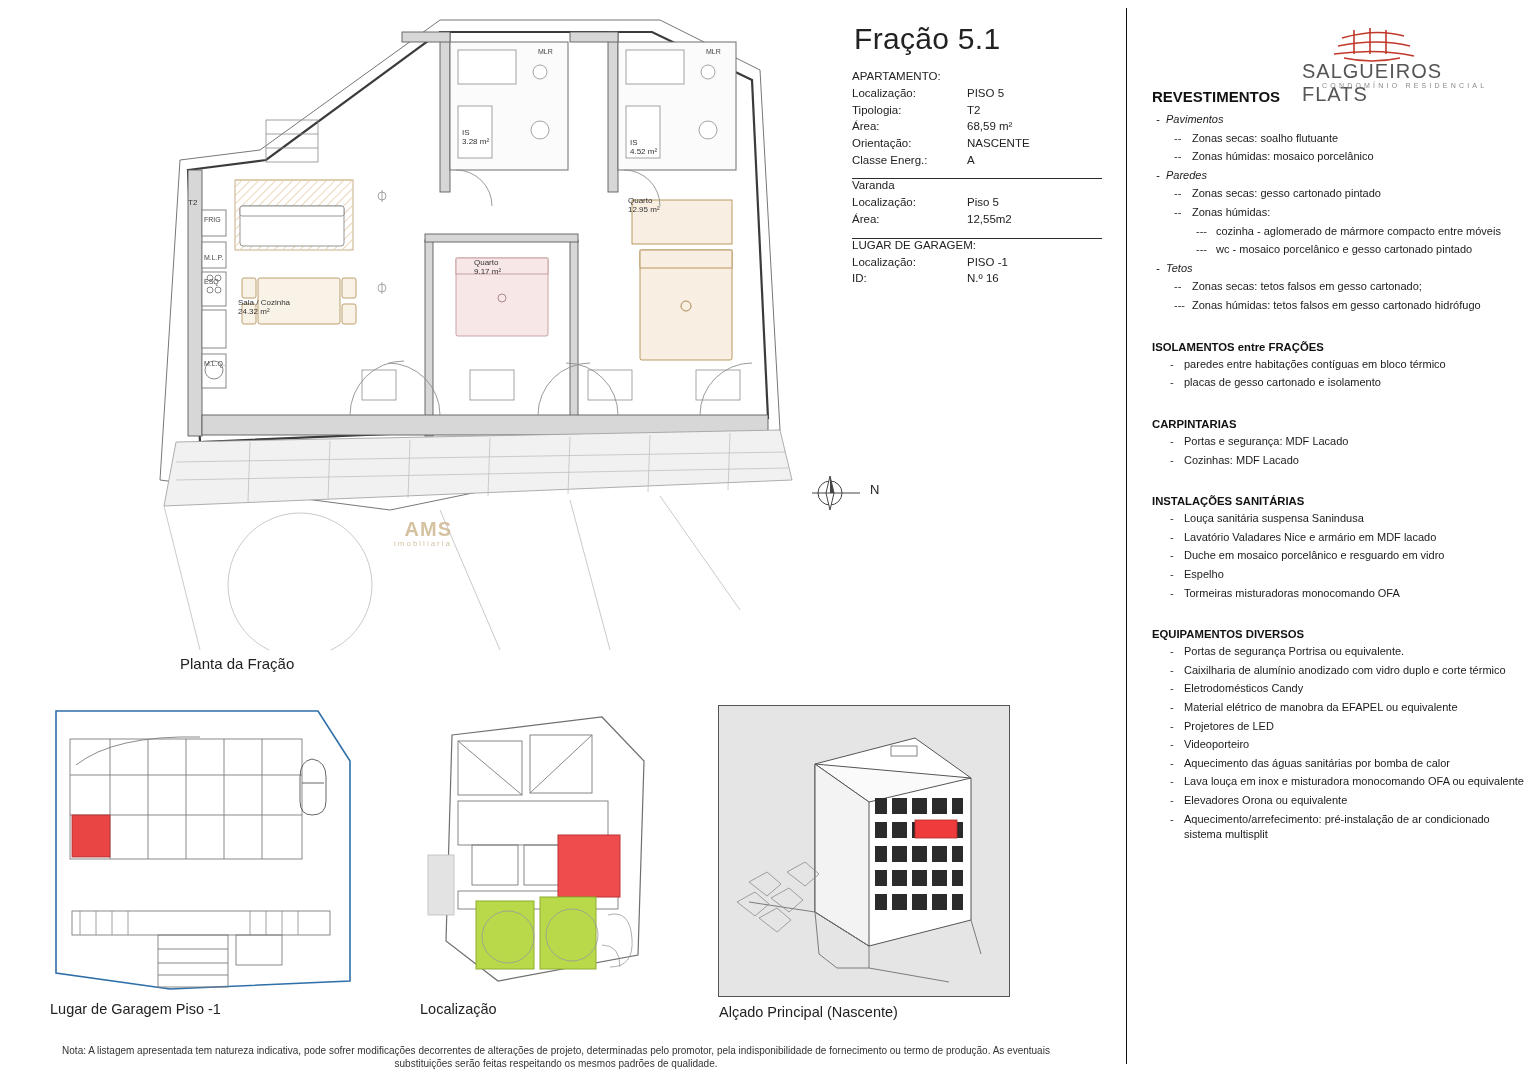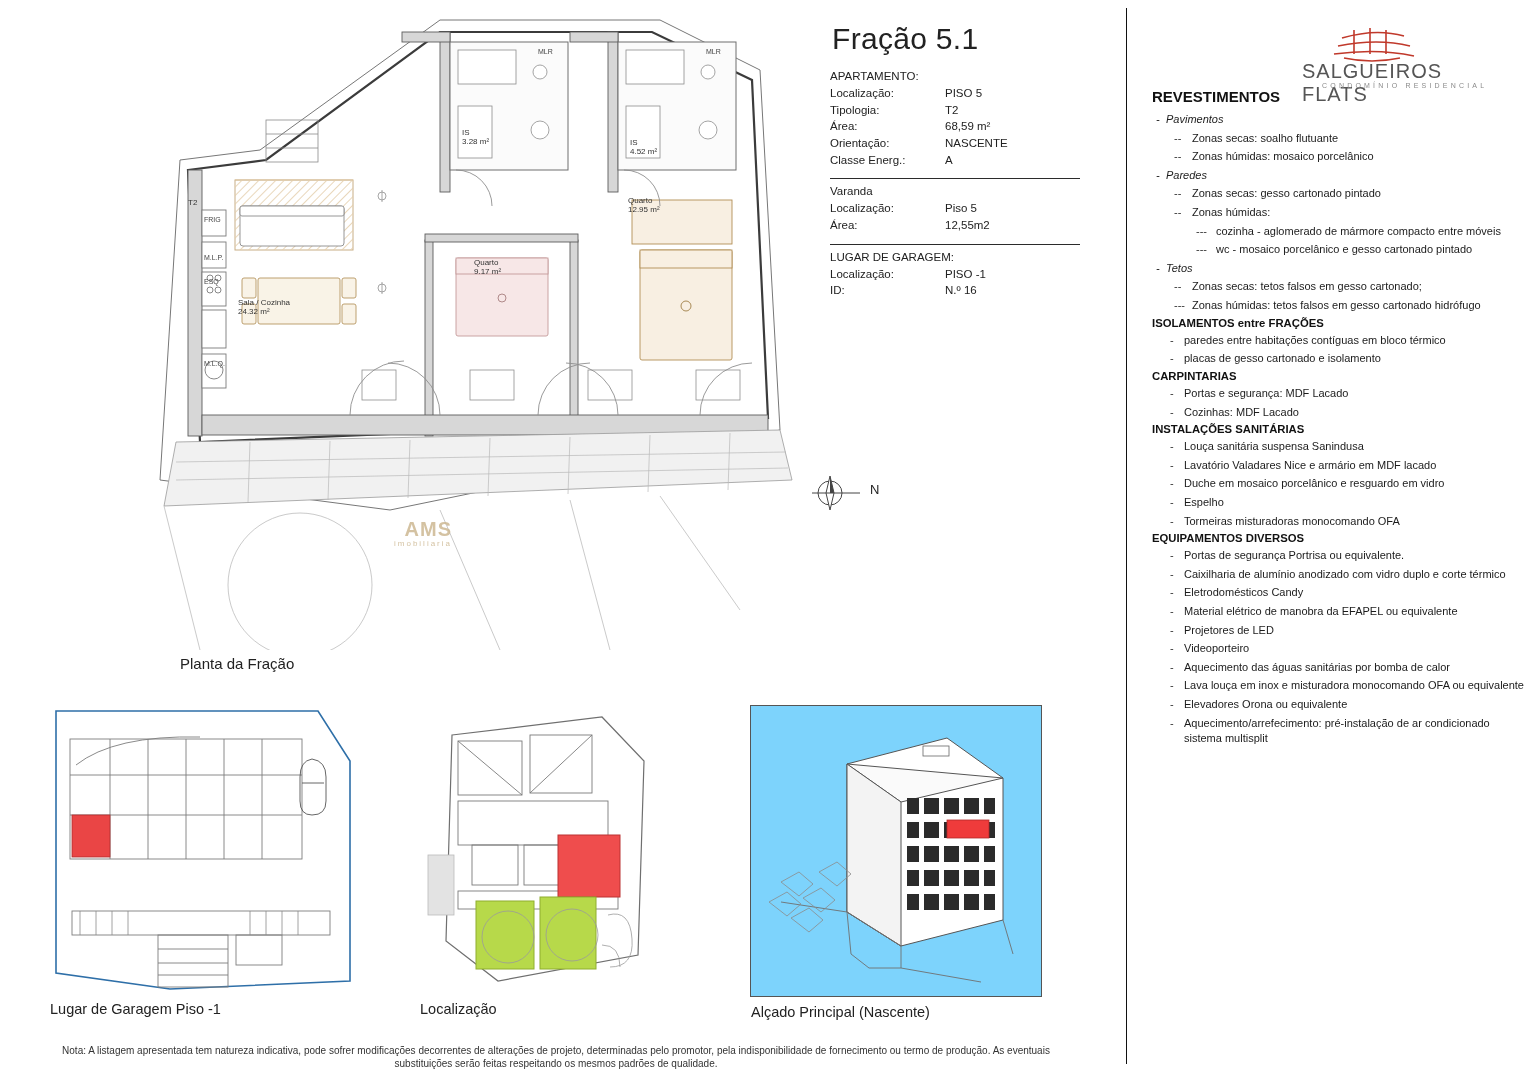--- a/index.html
+++ b/index.html
@@ -16,56 +16,56 @@
   
   .plan-wrap{position:absolute;left:0;top:0;width:1126px;height:1080px;}
 
   .plan-canvas{position:absolute;left:140px;top:10px;width:700px;height:640px;}
   .txt{position:absolute;font-size:8px;color:#333;line-height:1.15;white-space:pre;}
   .txt7{position:absolute;font-size:7px;color:#444;line-height:1.15;white-space:pre;}
 
   .plan-caption{position:absolute;left:180px;top:655px;font-size:15px;color:#222;}
 
   
-  .titleblock{position:absolute;left:830px;top:22px;width:250px;}
+  .titleblock{position:absolute;left:852px;top:22px;width:250px;}
   .frac-title{font-size:30px;font-weight:400;color:#222;letter-spacing:.3px;margin:0 0 14px 2px;}
-  .tb-section{border-bottom:1px solid #2b2b2b;padding:0 0 10px 0;margin-bottom:6px;}
+  .tb-section{border-bottom:1px solid #2b2b2b;padding:0 0 10px 0;margin-bottom:0;}
   .tb-section.last{border-bottom:none;}
   .tb-head{font-size:11.5px;color:#222;margin:0 0 3px 0;}
   .tb-row{display:flex;font-size:11.5px;color:#222;line-height:1.45;}
   .tb-row .k{width:115px;}
   .tb-row .v{flex:1;}
 
   
   .compass{position:absolute;left:808px;top:470px;width:80px;height:46px;}
   .compass svg{display:block;}
   .compass .n{position:absolute;left:62px;top:12px;font-size:13px;color:#222;}
 
   
   .wm{position:absolute;left:394px;top:518px;color:#cdb892;font-size:20px;font-weight:bold;opacity:.85;letter-spacing:1px;text-align:right;}
   .wm small{display:block;font-size:8px;font-weight:normal;letter-spacing:2px;margin-top:-2px;}
 
   
   .panel-cap{position:absolute;font-size:14.5px;color:#222;}
 
   .garage{position:absolute;left:50px;top:705px;width:305px;height:290px;}
   .loc{position:absolute;left:412px;top:705px;width:285px;height:290px;}
-  .alc{position:absolute;left:750px;top:705px;width:290px;height:290px;border:1px solid #555;background:#7dd3fc;}
+  .alc{position:absolute;left:718px;top:705px;width:290px;height:290px;border:1px solid #555;background:#e5e5e5;}
 
   .footnote{position:absolute;left:36px;top:1044px;width:1040px;font-size:10px;color:#333;line-height:1.3;text-align:center;}
 
   
   .right{position:absolute;left:1140px;top:0;width:388px;height:1080px;}
   .logo{position:absolute;left:158px;top:24px;width:212px;height:70px;}
   .logo .word{position:absolute;left:4px;top:36px;font-size:20px;letter-spacing:1px;color:#555;font-family:"Liberation Sans",sans-serif;}
   .logo .sub{position:absolute;left:24px;top:58px;font-size:7px;letter-spacing:3.2px;color:#8a8a8a;}
 
   .r-title{position:absolute;left:12px;top:88px;font-size:15px;font-weight:bold;color:#111;}
   .r-body{position:absolute;left:12px;top:112px;width:372px;}
-  .grp-h{font-size:11.3px;font-weight:bold;color:#111;margin:3px 0 4px 0;}
+  .grp-h{font-size:11.3px;font-weight:bold;color:#111;margin:27px 0 4px 0;}
   .it{font-size:11px;color:#1b1b1b;line-height:1.42;margin:0 0 3px 0;display:flex;}
   .it .b{flex:0 0 auto;color:#333;}
   .it .t{flex:1;}
   .lv0{margin-left:4px;font-style:italic;}
   .lv0 .b{width:10px;}
   .lv1{margin-left:22px;}
   .lv1 .b{width:18px;}
   .lv2{margin-left:44px;}
   .lv2 .b{width:20px;}
   .lvd{margin-left:18px;}

